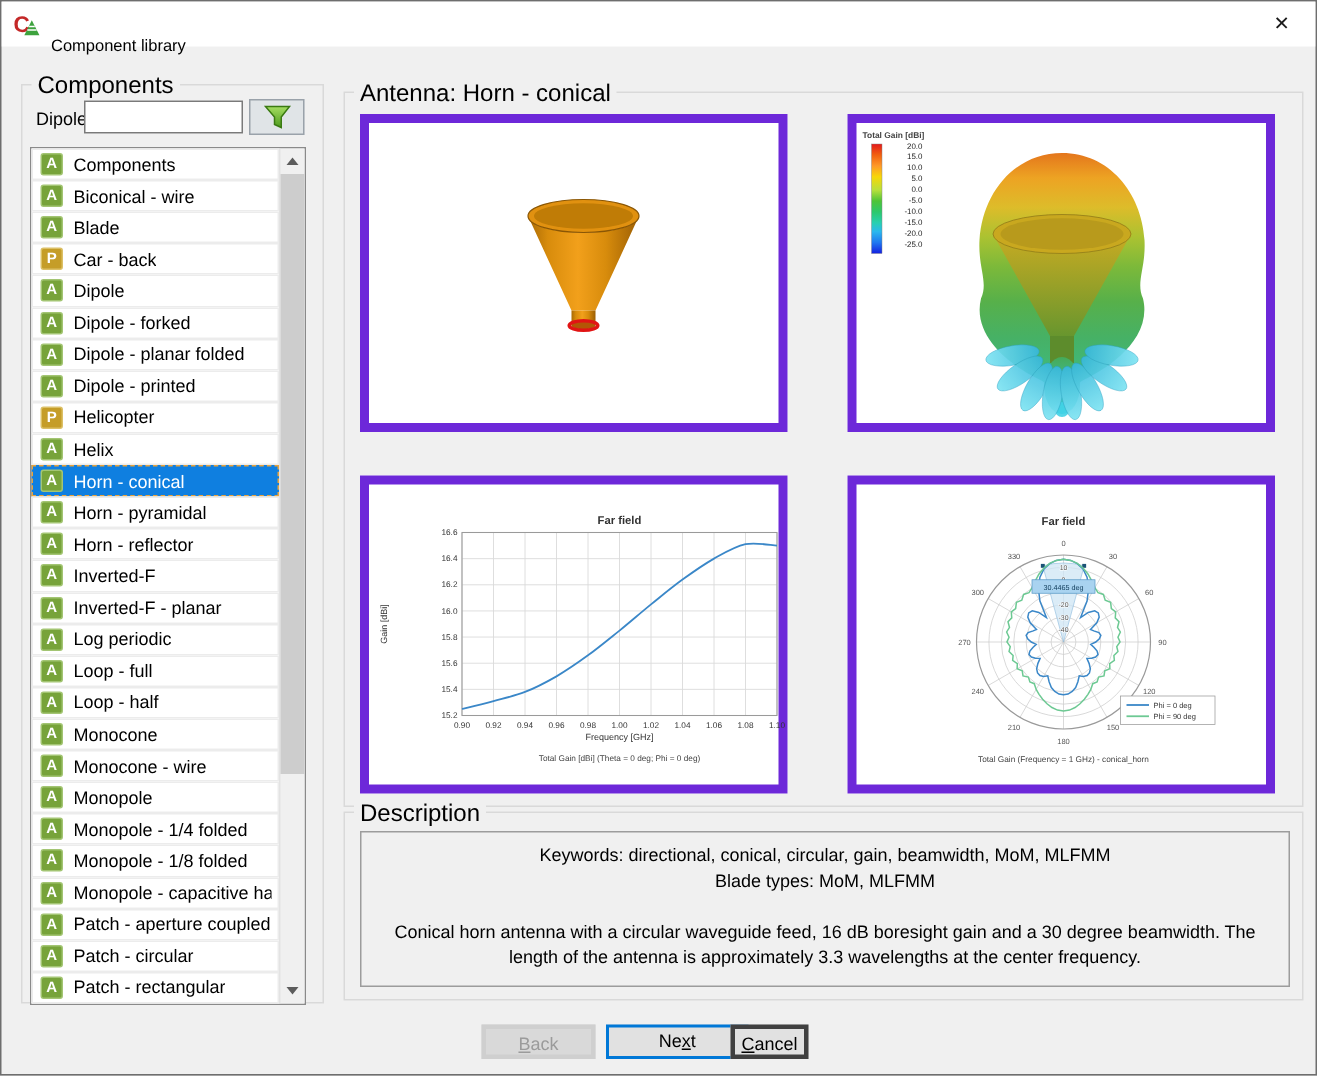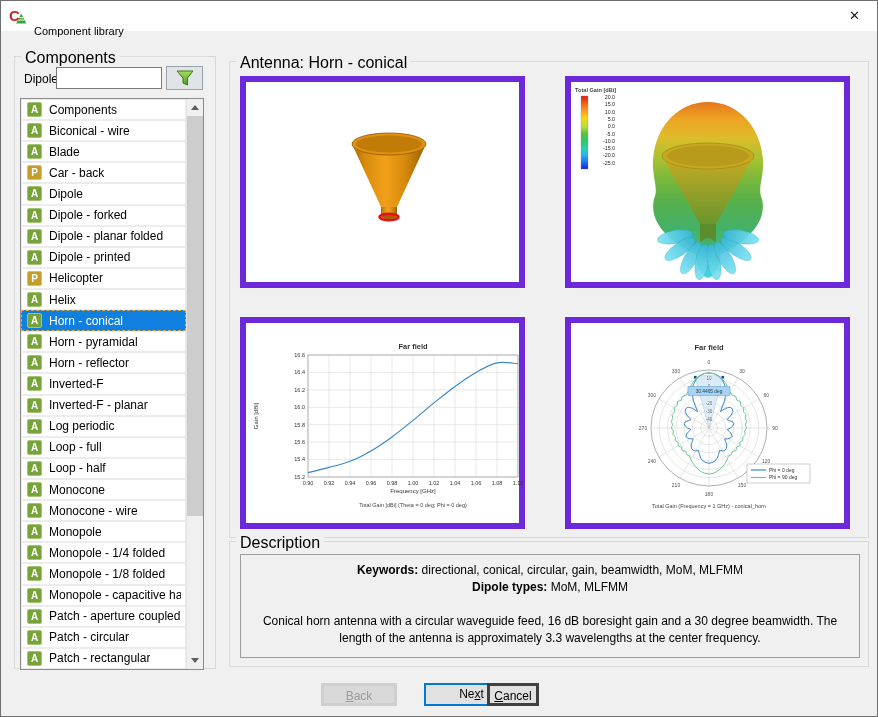--- a/index.html
+++ b/index.html
@@ -36,27 +36,27 @@
   .scrollbar { position:absolute; right:0; top:0; bottom:0; width:17px; background:#f0f0f0; border-left:1px solid #e3e3e3; }
   .sb-btn { position:absolute; left:0; width:16px; height:17px; display:flex; align-items:center; justify-content:center; }
   .sb-up { top:0; } .sb-down { bottom:0; }
   .tri-up { width:0; height:0; border-left:4px solid transparent; border-right:4px solid transparent; border-bottom:5px solid #5c5c5c; }
   .tri-down { width:0; height:0; border-left:4px solid transparent; border-right:4px solid transparent; border-top:5px solid #5c5c5c; }
   .sb-thumb { position:absolute; left:0; top:17px; width:16px; height:400px; background:#cdcdcd; }
   
   .imgpanel { position:absolute; width:285px; height:212px; background:#fff; border:6px solid #6d28d9; }
   .desc-inner { position:absolute; left:10px; top:12px; width:620px; height:104px;
     border:1px solid #9c9c9c; padding:7px 9px; font-size:12px; line-height:17px; color:#000; }
-  .desc-inner b { font-weight:bold; }
+  .desc-inner b { font-weight:normal; }
   
   .dlg-btn { position:absolute; height:23px; background:#e1e1e1; border:3px solid #404040;
     font-size:12px; font-family:"Liberation Sans",sans-serif; text-align:center; line-height:20px; color:#000; }
   .dlg-btn u { text-decoration:underline; }
   #btn-back { left:320px; top:682px; width:76px; background:#d9d9d9; border-color:#cfcfcf; color:#9b9b9b; }
-  #btn-next { left:403px; top:682px; width:95px; border:2px solid #0078d7; line-height:19px;margin-left:20px; }
+  #btn-next { left:403px; top:682px; width:95px; border:2px solid #0078d7; line-height:19px; }
   #btn-cancel { left:486px; top:682px; width:52px; }
   svg text { font-family:"Liberation Sans", sans-serif; }
 </style>
 </head>
 <body>
 
 <div class="window">
 
   <div class="titlebar">
     <svg class="title-icon" viewBox="0 0 18 18">
@@ -411,21 +411,21 @@
           <text x="198" y="156.3" font-size="5" fill="#333">Phi = 90 deg</text>
           <text x="138" y="185" font-size="5.5" fill="#444" text-anchor="middle">Total Gain (Frequency = 1 GHz) - conical_horn</text>
         </svg>
     </div>
   </div>
 
   <div class="groupbox" style="left:228px; top:540px; width:640px; height:126px;text-align:center;">
     <span class="legend">Description</span>
     <div class="desc-inner">
       <div><b>Keywords:</b><span> directional, conical, circular, gain, beamwidth, MoM, MLFMM</span></div>
-      <div><b>Dipole types:</b><span> MoM, MLFMM</span></div>
+      <div><b>Blade types:</b><span> MoM, MLFMM</span></div>
       <div style="height:17px;"></div>
       <div>Conical horn antenna with a circular waveguide feed, 16 dB boresight gain and a 30 degree beamwidth. The length of the antenna is approximately 3.3 wavelengths at the center frequency.</div>
     </div>
   </div>
 
   <button class="dlg-btn" id="btn-back" disabled=""><u>B</u>ack</button>
   <button class="dlg-btn" id="btn-next">Ne<u>x</u>t</button>
   <button class="dlg-btn" id="btn-cancel"><u>C</u>ancel</button>
 
 </div>

